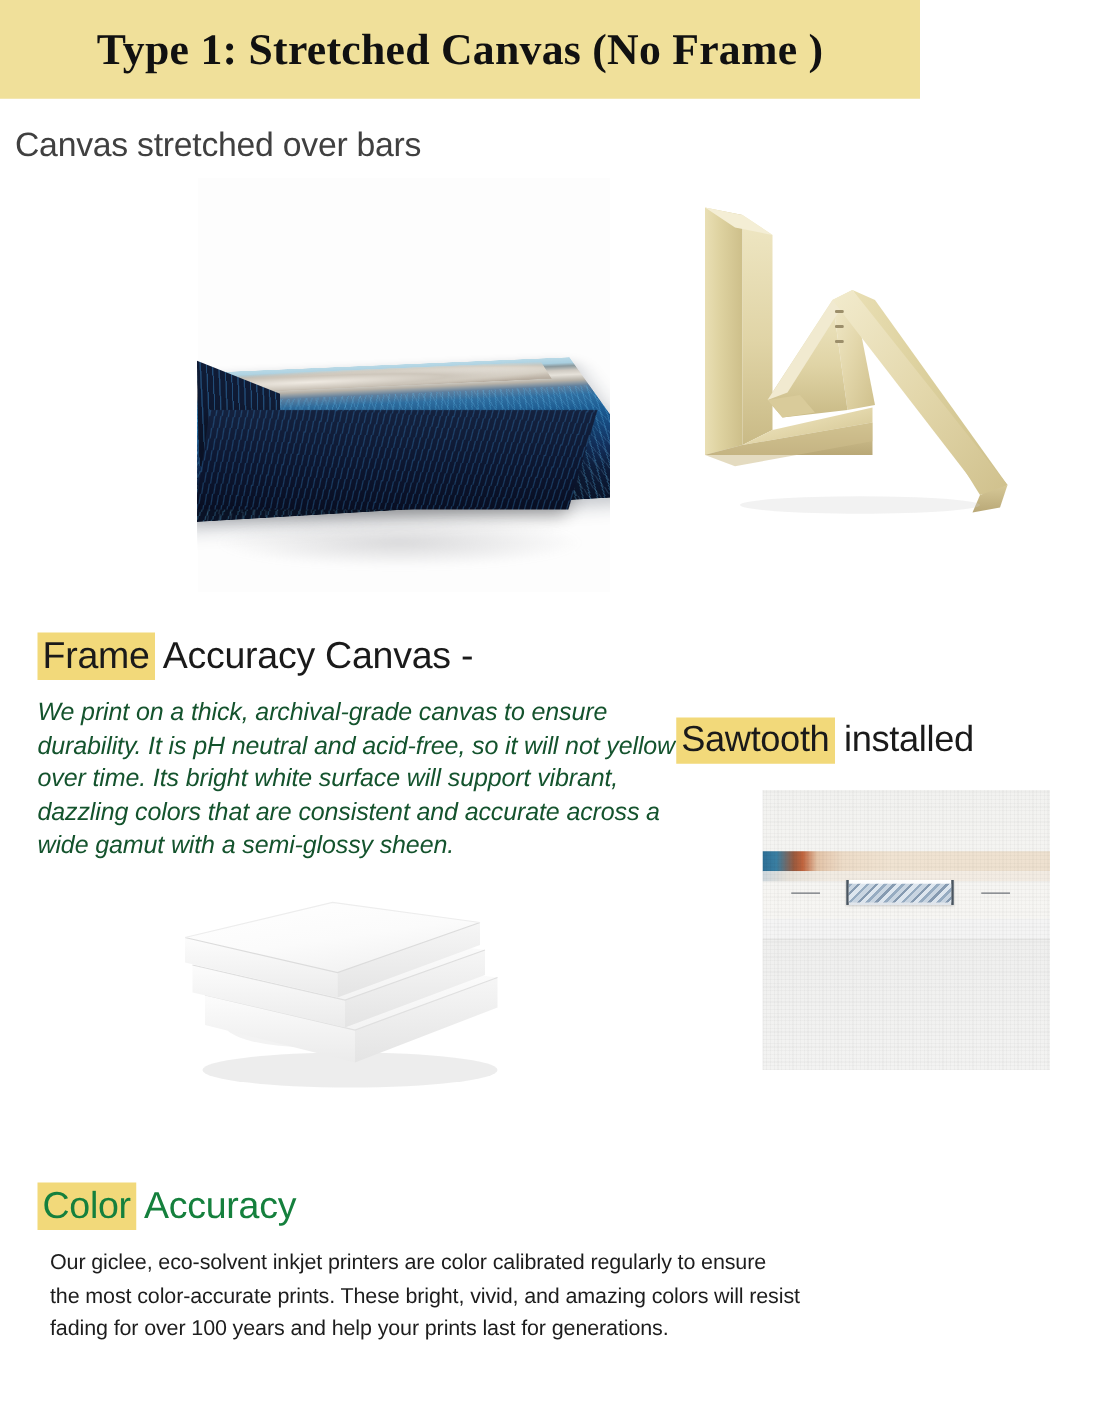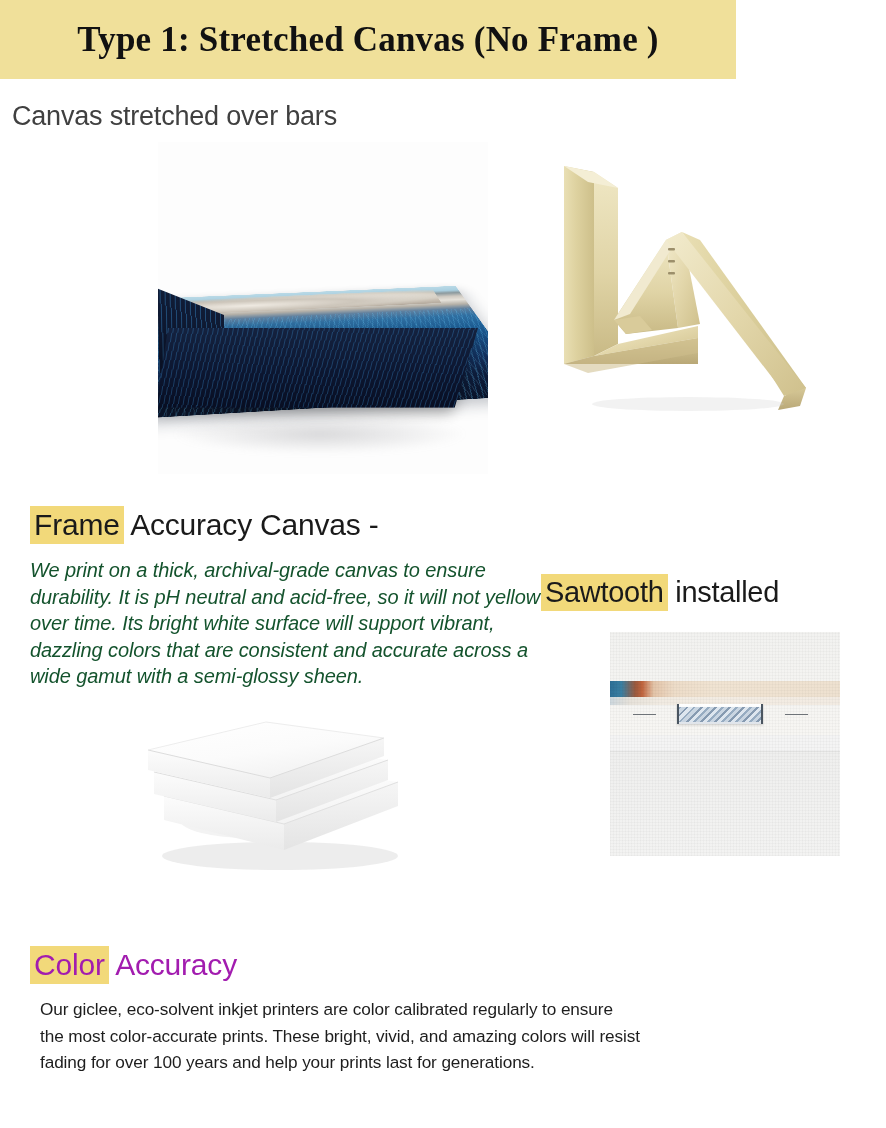--- a/index.html
+++ b/index.html
@@ -313,21 +313,21 @@
   }
   .sw-nail-l { left: 10%; }
   .sw-nail-r { left: 76%; }
 
   
   .head-color {
     position: absolute;
     left: 30px;
     top: 948px;
     font-size: 30px;
-    color: #a21caf;
+    color: #15803d;
     letter-spacing: -0.2px;
     white-space: nowrap;
   }
   .body-color {
     position: absolute;
     left: 40px;
     top: 996px;
     width: 600px;
     font-size: 17.2px;
     line-height: 26.5px;

